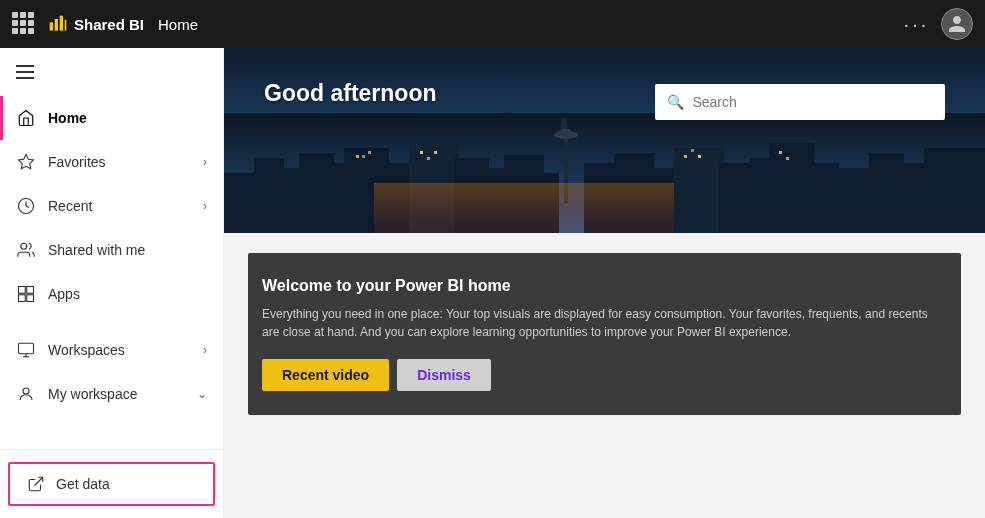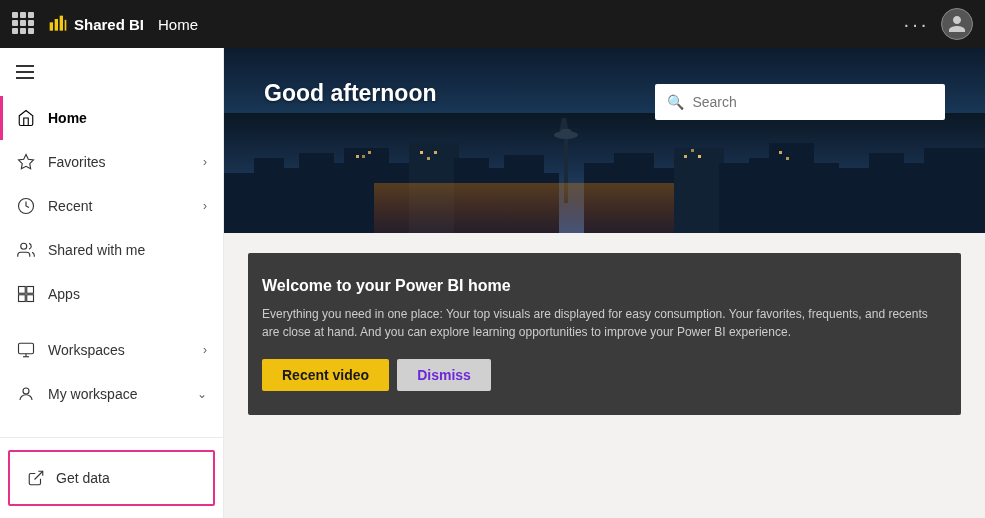--- a/index.html
+++ b/index.html
@@ -78,21 +78,21 @@
     }
     .sidebar-item.active .sidebar-item-left { margin-left: -3px; }
     .sidebar-item-left { display: flex; align-items: center; gap: 12px; }
     .sidebar-icon { width: 20px; height: 20px; display: flex; align-items: center; justify-content: center; flex-shrink: 0; }
     .chevron { font-size: 12px; color: #666; }
 
     .sidebar-bottom {
       border-top: 1px solid #edebe9; padding: 8px 0;
     }
     .sidebar-get-data {
-      display: flex; align-items: center; padding: 0 16px; height: 56px;
+      display: flex; align-items: center; padding: 0 16px; height: 44px;
       cursor: pointer; color: #333; font-size: 14px;
       border: 2px solid #e8308a; margin: 4px 8px; border-radius: 2px; text-align: center;
     }
 
     
     .content-area {
       flex: 1; overflow-y: auto; display: flex; flex-direction: column;
     }
 
     

